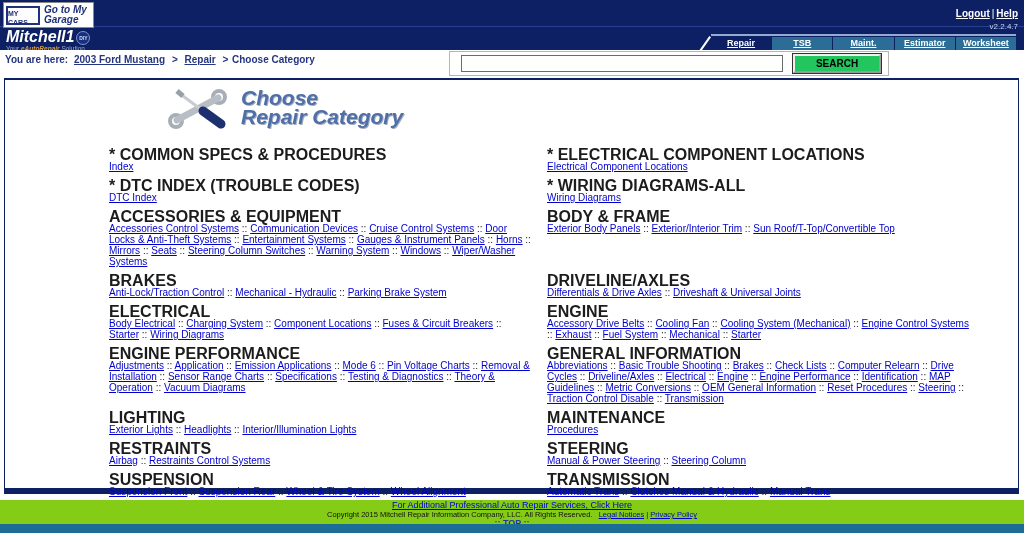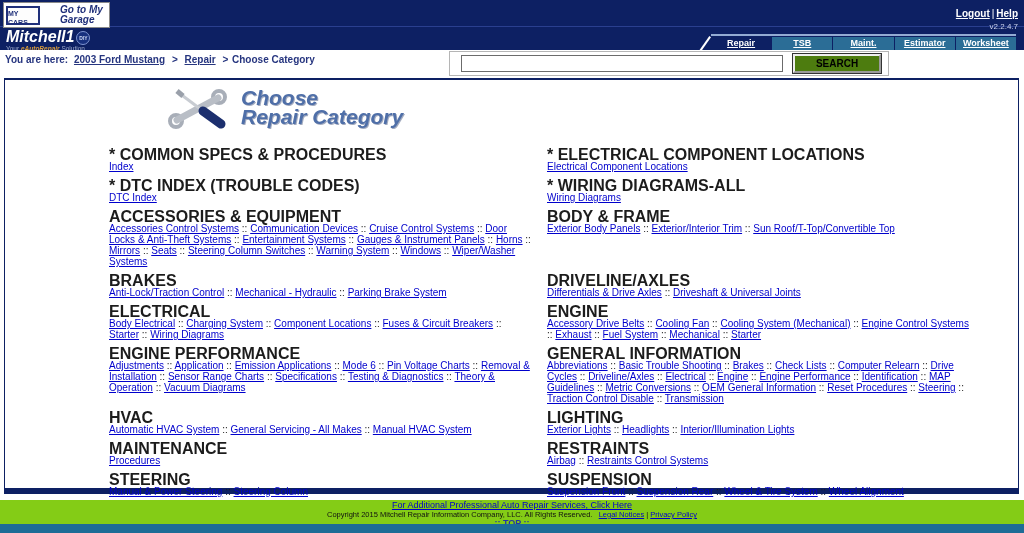--- a/index.html
+++ b/index.html
@@ -5,21 +5,21 @@
   * { margin:0; padding:0; box-sizing:border-box; }
   html,body { width:1024px; height:533px; background:#fff; overflow:hidden;
               font-family:"Liberation Sans", sans-serif; }
   .page { position:relative; width:1024px; height:533px; background:#fff; }
 
   
   .header { position:absolute; top:0; left:0; width:1024px; height:50px; background:#0d2063; }
   .header .divline { position:absolute; top:26px; left:0; width:100%; height:1px; background:#2a3f8f; }
 
   .garage-box { position:absolute; top:2px; left:3px; height:26px; background:#fff;
-                border:1px solid #8a8a8a; display:flex; align-items:center; gap:20px;
+                border:1px solid #8a8a8a; display:flex; align-items:center; gap:4px;
                 padding:1px 5px 1px 2px; cursor:pointer; }
   .plate { width:34px; height:19px; background:#fdfdfd; border:2px solid #20307a;
            display:flex; flex-direction:column; align-items:center; justify-content:flex-start; }
   .plate-top { width:26px; height:3px; background:#3b52b0; margin-top:1px; }
   .plate-text { font-size:7px; font-weight:bold; color:#20307a; letter-spacing:0; line-height:9px; }
   .garage-label { font-size:10px; font-weight:bold; font-style:italic; color:#20307a;
                   line-height:10px; width:44px; }
 
   .top-right { position:absolute; top:3px; right:6px; text-align:right; }
   .top-right a { color:#fff; font-size:10px; font-weight:bold; text-decoration:underline; cursor:pointer; }
@@ -49,21 +49,21 @@
 
   
   .subbar { position:absolute; top:50px; left:0; width:896px; height:28px; background:#fff; }
   .breadcrumb { position:absolute; top:4px; left:5px; font-size:10px; color:#26357f; font-weight:bold; }
   .breadcrumb a { color:#26357f; text-decoration:underline; cursor:pointer; margin:0 3px; }
   .bc-sep { margin:0 1px; }
   .searchbox { position:absolute; top:1px; right:7px; width:440px; height:25px; background:#fff;
                border:1px solid #b5b5b5; display:flex; align-items:center; padding:0 4px; }
   .searchbox input { width:322px; height:17px; margin-left:7px; border:1px solid #6b6b6b;
                      font-size:10px; padding:0 3px; }
-  .searchbox button { margin-left:10px; width:88px; height:19px; background:#4d7c0f;
+  .searchbox button { margin-left:10px; width:88px; height:19px; background:#22c55e;
                       border:2px outset #efefef; outline:1px solid #333; font-size:10px;
                       font-weight:bold; color:#000; cursor:pointer;
                       font-family:"Liberation Sans", sans-serif; }
 
   
   .main { position:absolute; top:78px; left:4px; width:1015px; height:416px; background:#fff;
           border-top:2px solid #0d2063; border-bottom:6px solid #0d2063;
           border-left:1px solid #0d2063; border-right:1px solid #0d2063; }
   .page-header { display:flex; align-items:flex-start; gap:12px; margin:5px 0 0 162px; height:52px; }
   .page-title { font-size:21px; line-height:19px; font-weight:bold; font-style:italic;
@@ -203,24 +203,20 @@
         </div>
         <div class="cat-cell">
           <div class="cat-title">ENGINE PERFORMANCE</div>
           <div class="cat-links"><a class="cat-link">Adjustments</a><span class="cat-sep"> :: </span><a class="cat-link">Application</a><span class="cat-sep"> :: </span><a class="cat-link">Emission Applications</a><span class="cat-sep"> :: </span><a class="cat-link">Mode 6</a><span class="cat-sep"> :: </span><a class="cat-link">Pin Voltage Charts</a><span class="cat-sep"> :: </span><a class="cat-link">Removal &amp; Installation</a><span class="cat-sep"> :: </span><a class="cat-link">Sensor Range Charts</a><span class="cat-sep"> :: </span><a class="cat-link">Specifications</a><span class="cat-sep"> :: </span><a class="cat-link">Testing &amp; Diagnostics</a><span class="cat-sep"> :: </span><a class="cat-link">Theory &amp; Operation</a><span class="cat-sep"> :: </span><a class="cat-link">Vacuum Diagrams</a></div>
         </div>
         <div class="cat-cell">
           <div class="cat-title">GENERAL INFORMATION</div>
           <div class="cat-links"><a class="cat-link">Abbreviations</a><span class="cat-sep"> :: </span><a class="cat-link">Basic Trouble Shooting</a><span class="cat-sep"> :: </span><a class="cat-link">Brakes</a><span class="cat-sep"> :: </span><a class="cat-link">Check Lists</a><span class="cat-sep"> :: </span><a class="cat-link">Computer Relearn</a><span class="cat-sep"> :: </span><a class="cat-link">Drive Cycles</a><span class="cat-sep"> :: </span><a class="cat-link">Driveline/Axles</a><span class="cat-sep"> :: </span><a class="cat-link">Electrical</a><span class="cat-sep"> :: </span><a class="cat-link">Engine</a><span class="cat-sep"> :: </span><a class="cat-link">Engine Performance</a><span class="cat-sep"> :: </span><a class="cat-link">Identification</a><span class="cat-sep"> :: </span><a class="cat-link">MAP Guidelines</a><span class="cat-sep"> :: </span><a class="cat-link">Metric Conversions</a><span class="cat-sep"> :: </span><a class="cat-link">OEM General Information</a><span class="cat-sep"> :: </span><a class="cat-link">Reset Procedures</a><span class="cat-sep"> :: </span><a class="cat-link">Steering</a><span class="cat-sep"> :: </span><a class="cat-link">Traction Control Disable</a><span class="cat-sep"> :: </span><a class="cat-link">Transmission</a></div>
         </div>
         <div class="cat-cell">
-          <div class="cat-title">HVAC</div>
-          <div class="cat-links"><a class="cat-link">Automatic HVAC System</a><span class="cat-sep"> :: </span><a class="cat-link">General Servicing - All Makes</a><span class="cat-sep"> :: </span><a class="cat-link">Manual HVAC System</a></div>
-        </div>
-        <div class="cat-cell">
           <div class="cat-title">LIGHTING</div>
           <div class="cat-links"><a class="cat-link">Exterior Lights</a><span class="cat-sep"> :: </span><a class="cat-link">Headlights</a><span class="cat-sep"> :: </span><a class="cat-link">Interior/Illumination Lights</a></div>
         </div>
         <div class="cat-cell">
           <div class="cat-title">MAINTENANCE</div>
           <div class="cat-links"><a class="cat-link">Procedures</a></div>
         </div>
         <div class="cat-cell">
           <div class="cat-title">RESTRAINTS</div>
           <div class="cat-links"><a class="cat-link">Airbag</a><span class="cat-sep"> :: </span><a class="cat-link">Restraints Control Systems</a></div>

